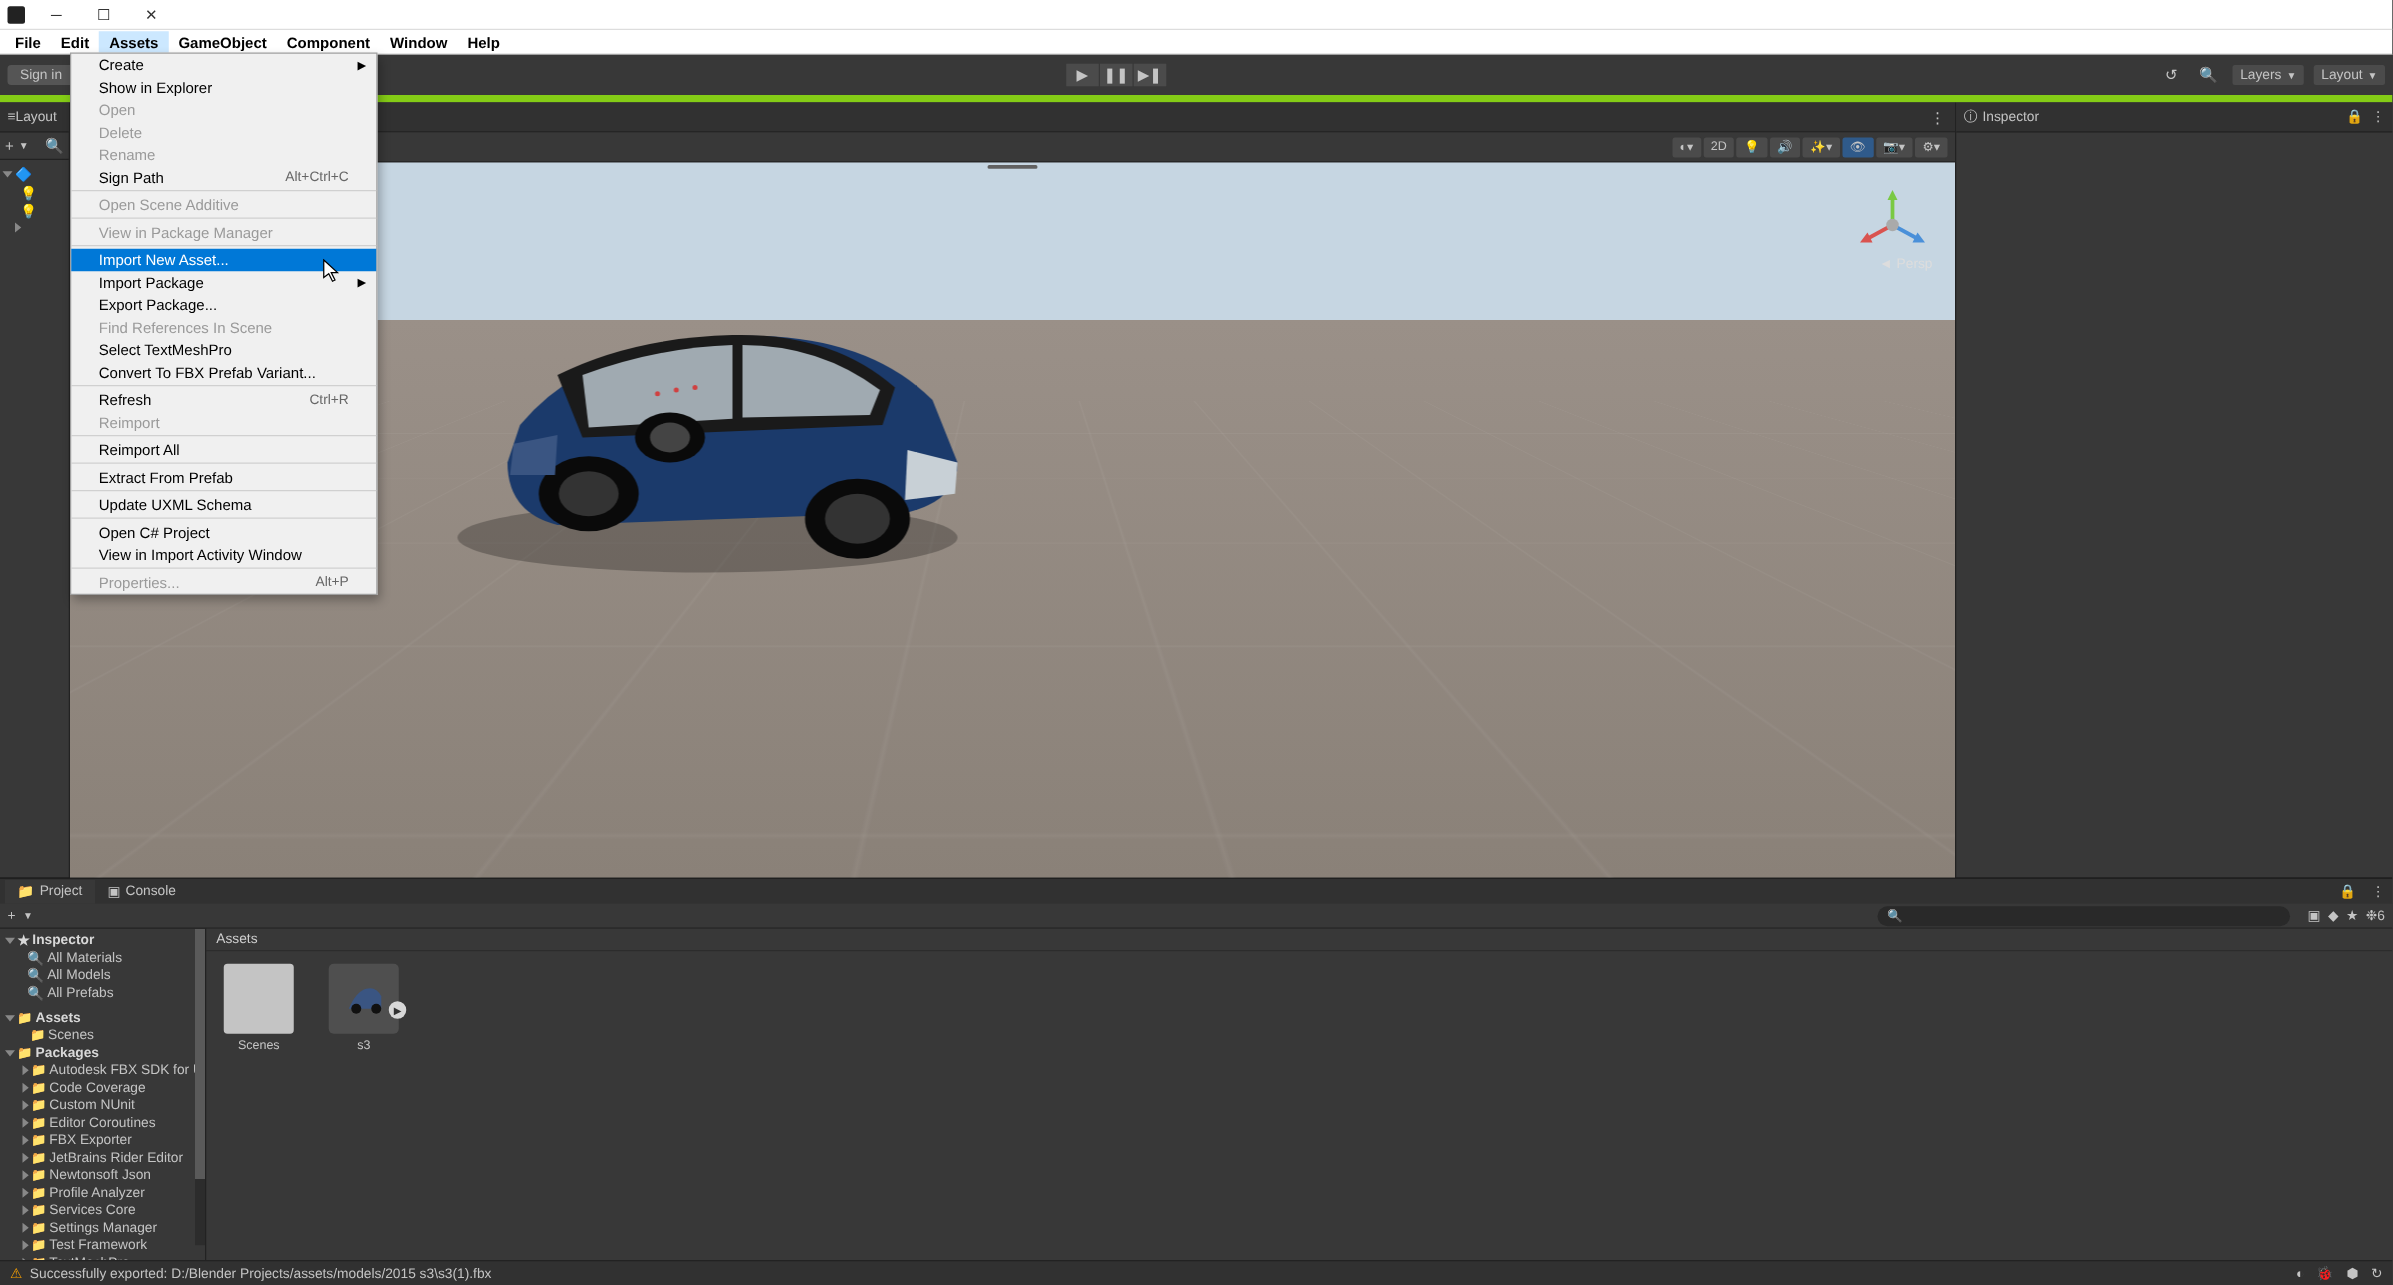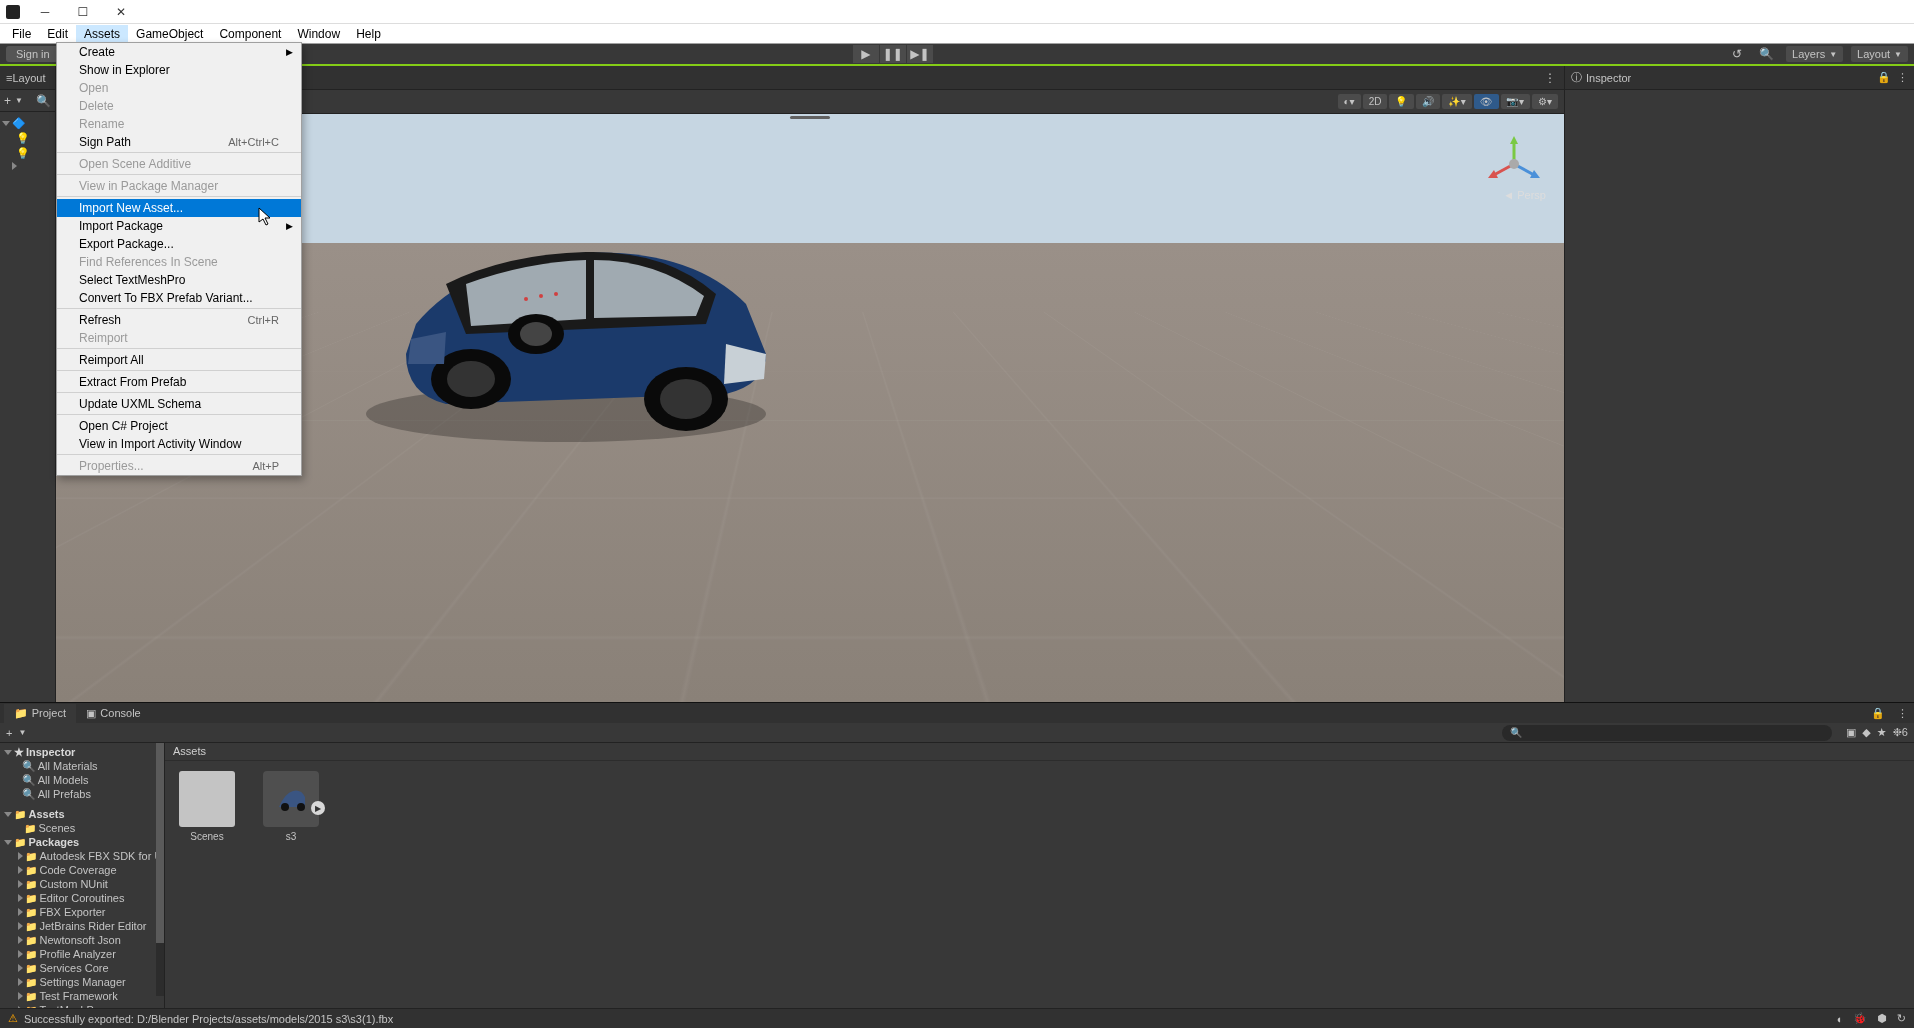--- a/index.html
+++ b/index.html
@@ -7,25 +7,25 @@
 
 
 .title-bar { height: 24px; background: #fff; color: #000; display: flex; align-items: center; padding: 0 6px; border-bottom: 1px solid #ddd; }
 .title-bar .app-icon { width: 14px; height: 14px; background: #222; border-radius: 2px; margin-right: 6px; display:inline-block; }
 .title-bar .title { flex: 1; font-size: 12px; color: #333; }
 .title-bar .win-controls { display: flex; }
 .title-bar .win-btn { width: 38px; height: 24px; display: flex; align-items: center; justify-content: center; color: #333; }
 
 
 .menu-bar { height: 20px; background: #fff; color: #000; display: flex; align-items: center; padding: 0 4px; font-size: 12px; border-bottom: 1px solid #a0a0a0; }
-.menu-bar .menu-item { padding: 2px 8px; }
+.menu-bar .menu-item { padding: 2px 8px; font-weight: bold; }
 .menu-bar .menu-item.active { background: #cce8ff; }
 
 
-.top-toolbar { height: 22px; background: #383838; display: flex; align-items: center; padding: 0 6px; border-bottom: 2px solid #84cc16; }
+.top-toolbar { height: 22px; background: #383838; display: flex; align-items: center; padding: 16px 6px; border-bottom: 6px solid #84cc16; }
 .top-toolbar .signin { padding: 2px 10px; background: #555; border-radius: 3px; font-size: 11px; }
 .top-toolbar .spacer { flex: 1; }
 .top-toolbar .play-controls { display: flex; gap: 1px; }
 .top-toolbar .play-btn { width: 26px; height: 18px; background: #4b4b4b; display: flex; align-items: center; justify-content: center; color: #c4c4c4; }
 .top-toolbar .right-tools { display: flex; align-items: center; gap: 8px; }
 .top-toolbar .tool-btn { padding: 2px 6px; background: #4b4b4b; border-radius: 2px; font-size: 11px; display:flex; align-items:center; gap:4px; }
 .top-toolbar .icon-btn { width: 22px; height: 18px; display:flex; align-items:center; justify-content:center; }
 
 
 .main-row { flex: 1; display: flex; min-height: 0; }

